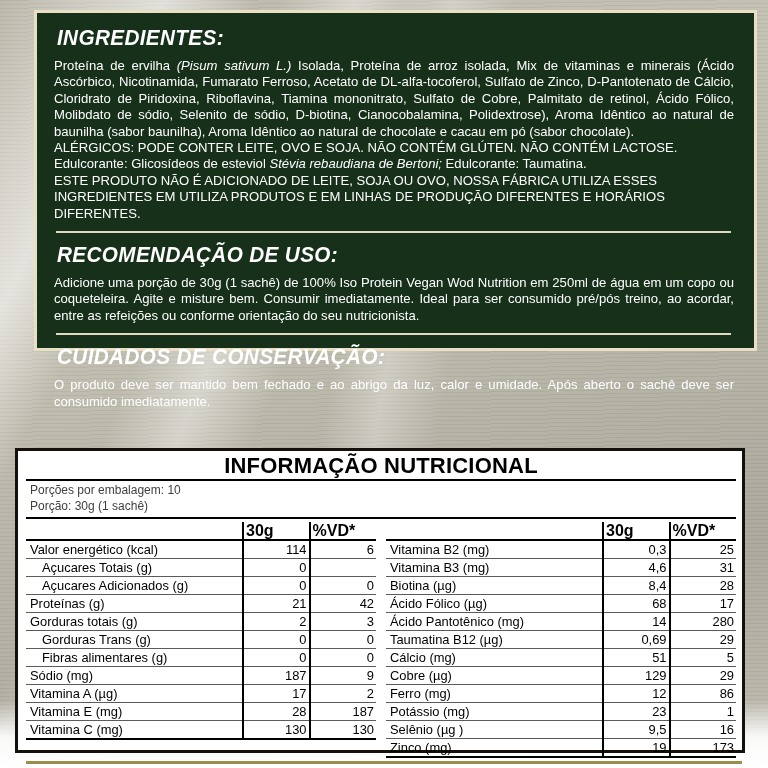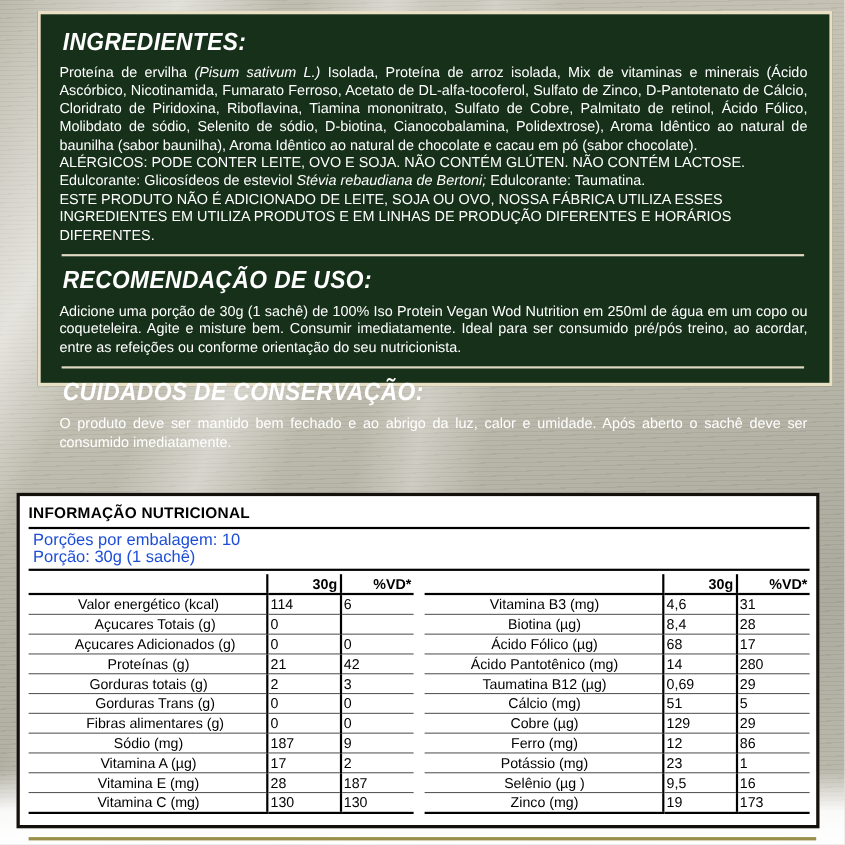--- a/index.html
+++ b/index.html
@@ -85,35 +85,35 @@
     top: 448px;
     width: 730px;
     height: 305px;
     box-sizing: border-box;
     background: #ffffff;
     border: 3px solid #14110c;
     padding: 3px 6px 2px 8px;
   }
 
   #nutri-title {
-    text-align: left;
-    font-size: 14px;
+    text-align: center;
+    font-size: 22px;
     font-weight: bold;
     letter-spacing: 0.2px;
     color: #000;
     line-height: 24px;
     margin: 0;
   }
 
   .rule-thick { border-top: 2.6px solid #000; margin: 1px 0 0 0; height: 0; }
 
   #serving-info {
-    font-size: 15px;
+    font-size: 12px;
     line-height: 15.5px;
-    color: #1d4ed8;
+    color: #404040;
     padding: 2px 0 2px 4px;
   }
 
   #table-wrap {
     display: flex;
     gap: 0;
     margin-top: 3px;
   }
   .half { width: 50%; }
   .half.left { padding-right: 4px; }
@@ -130,33 +130,33 @@
   table.nut col.c-amt  { width: 19%; }
   table.nut col.c-vd   { width: 19%; }
 
   table.nut th, table.nut td {
     padding: 0.6px 2px;
     line-height: 15.3px;
     height: 15.8px;
   }
   table.nut th.h-name { border-bottom: 2.3px solid #000; }
   table.nut th.h-amt, table.nut th.h-vd {
-    text-align: right;
+    text-align: left;
     font-weight: bold;
-    font-size: 13px;
+    font-size: 16px;
     border-bottom: 2.3px solid #000;
   }
   table.nut th.h-amt, table.nut td.amt { border-left: 2.2px solid #000; }
   table.nut th.h-vd,  table.nut td.vd  { border-left: 2.2px solid #000; }
 
   table.nut tbody td { border-top: 1.25px solid #5b5b5b; }
   table.nut tbody tr:first-child td { border-top: none; }
-  table.nut td.name { text-align: center; padding-left: 4px; white-space: nowrap; }
+  table.nut td.name { text-align: left; padding-left: 4px; white-space: nowrap; }
   table.nut td.name.ind { padding-left: 16px; }
-  table.nut td.amt, table.nut td.vd { text-align: left; }
+  table.nut td.amt, table.nut td.vd { text-align: right; }
   table.nut tbody tr:last-child td { border-bottom: 2.2px solid #000; }
 
   
   #bottom-strip {
     position: absolute;
     left: 26px;
     top: 761px;
     width: 716px;
     height: 3px;
     background: #9a8f4a;
@@ -290,20 +290,25 @@
           </colgroup>
         <thead>
           <tr>
             <th class="h-name"></th>
             <th class="h-amt">30g</th>
             <th class="h-vd">%VD*</th>
           </tr>
         </thead>
         <tbody>
             <tr>
+              <td class="name">Vitamina B2 (mg)</td>
+              <td class="amt">0,3</td>
+              <td class="vd">25</td>
+            </tr>
+            <tr>
               <td class="name">Vitamina B3 (mg)</td>
               <td class="amt">4,6</td>
               <td class="vd">31</td>
             </tr>
             <tr>
               <td class="name">Biotina (µg)</td>
               <td class="amt">8,4</td>
               <td class="vd">28</td>
             </tr>
             <tr>

